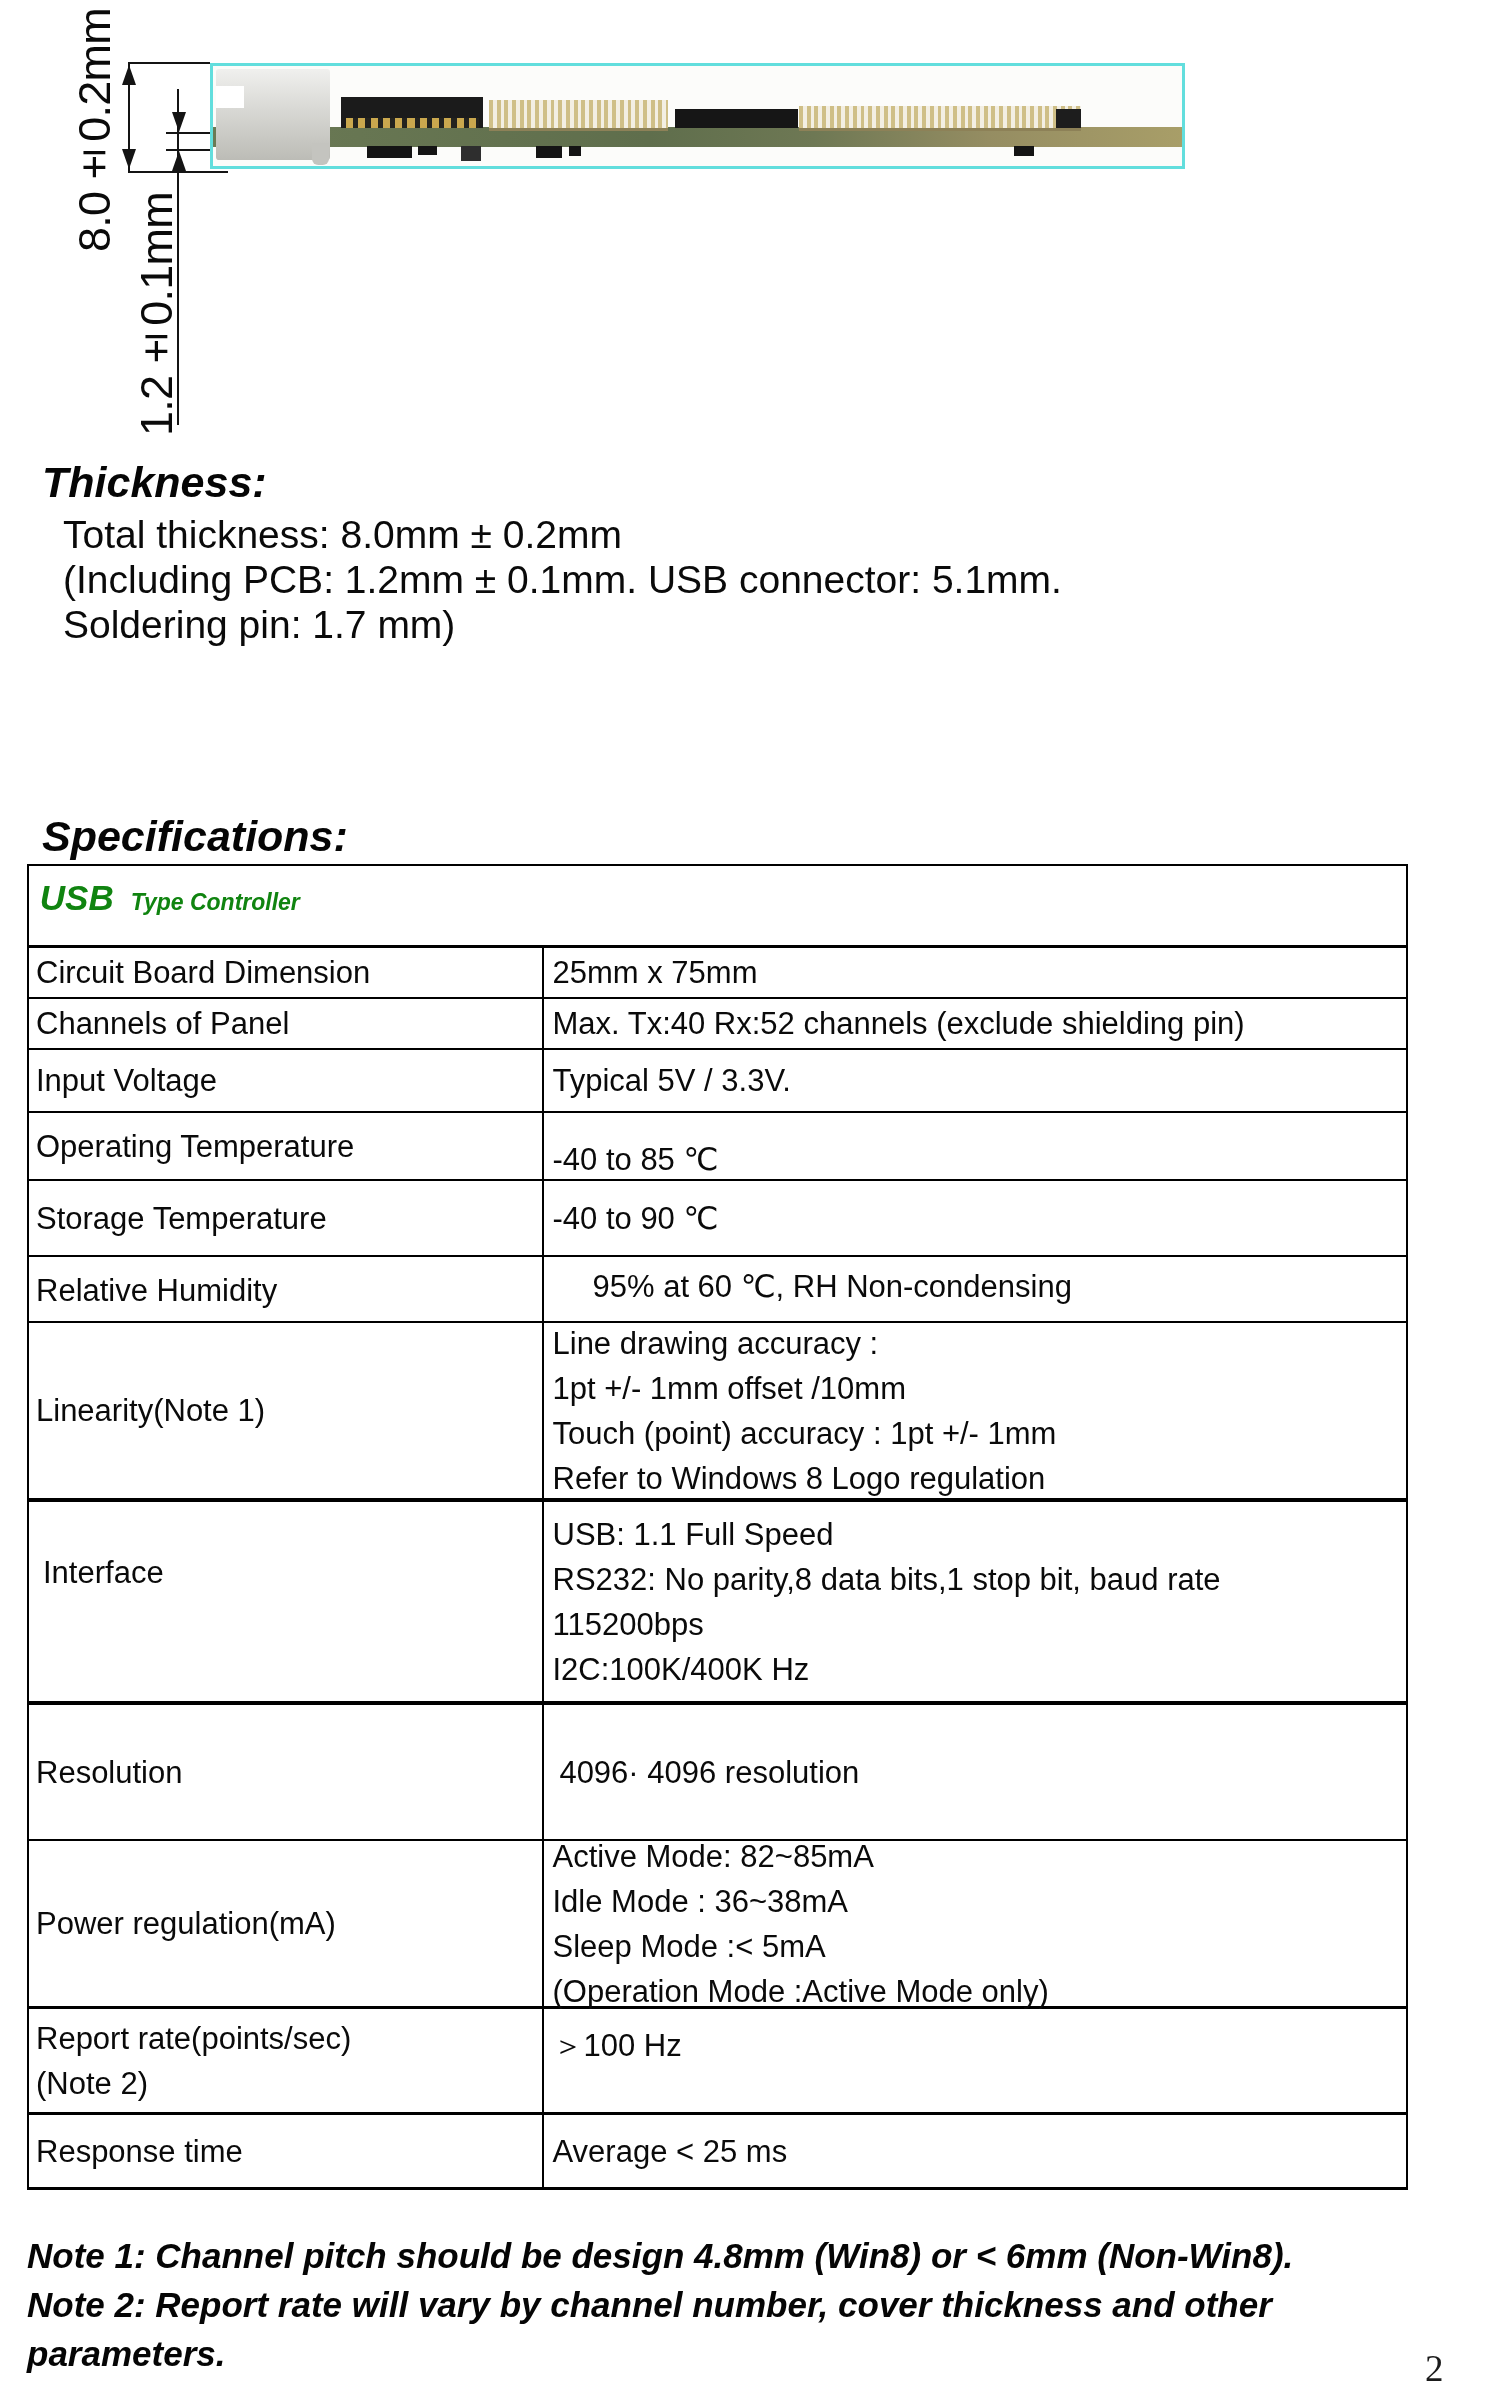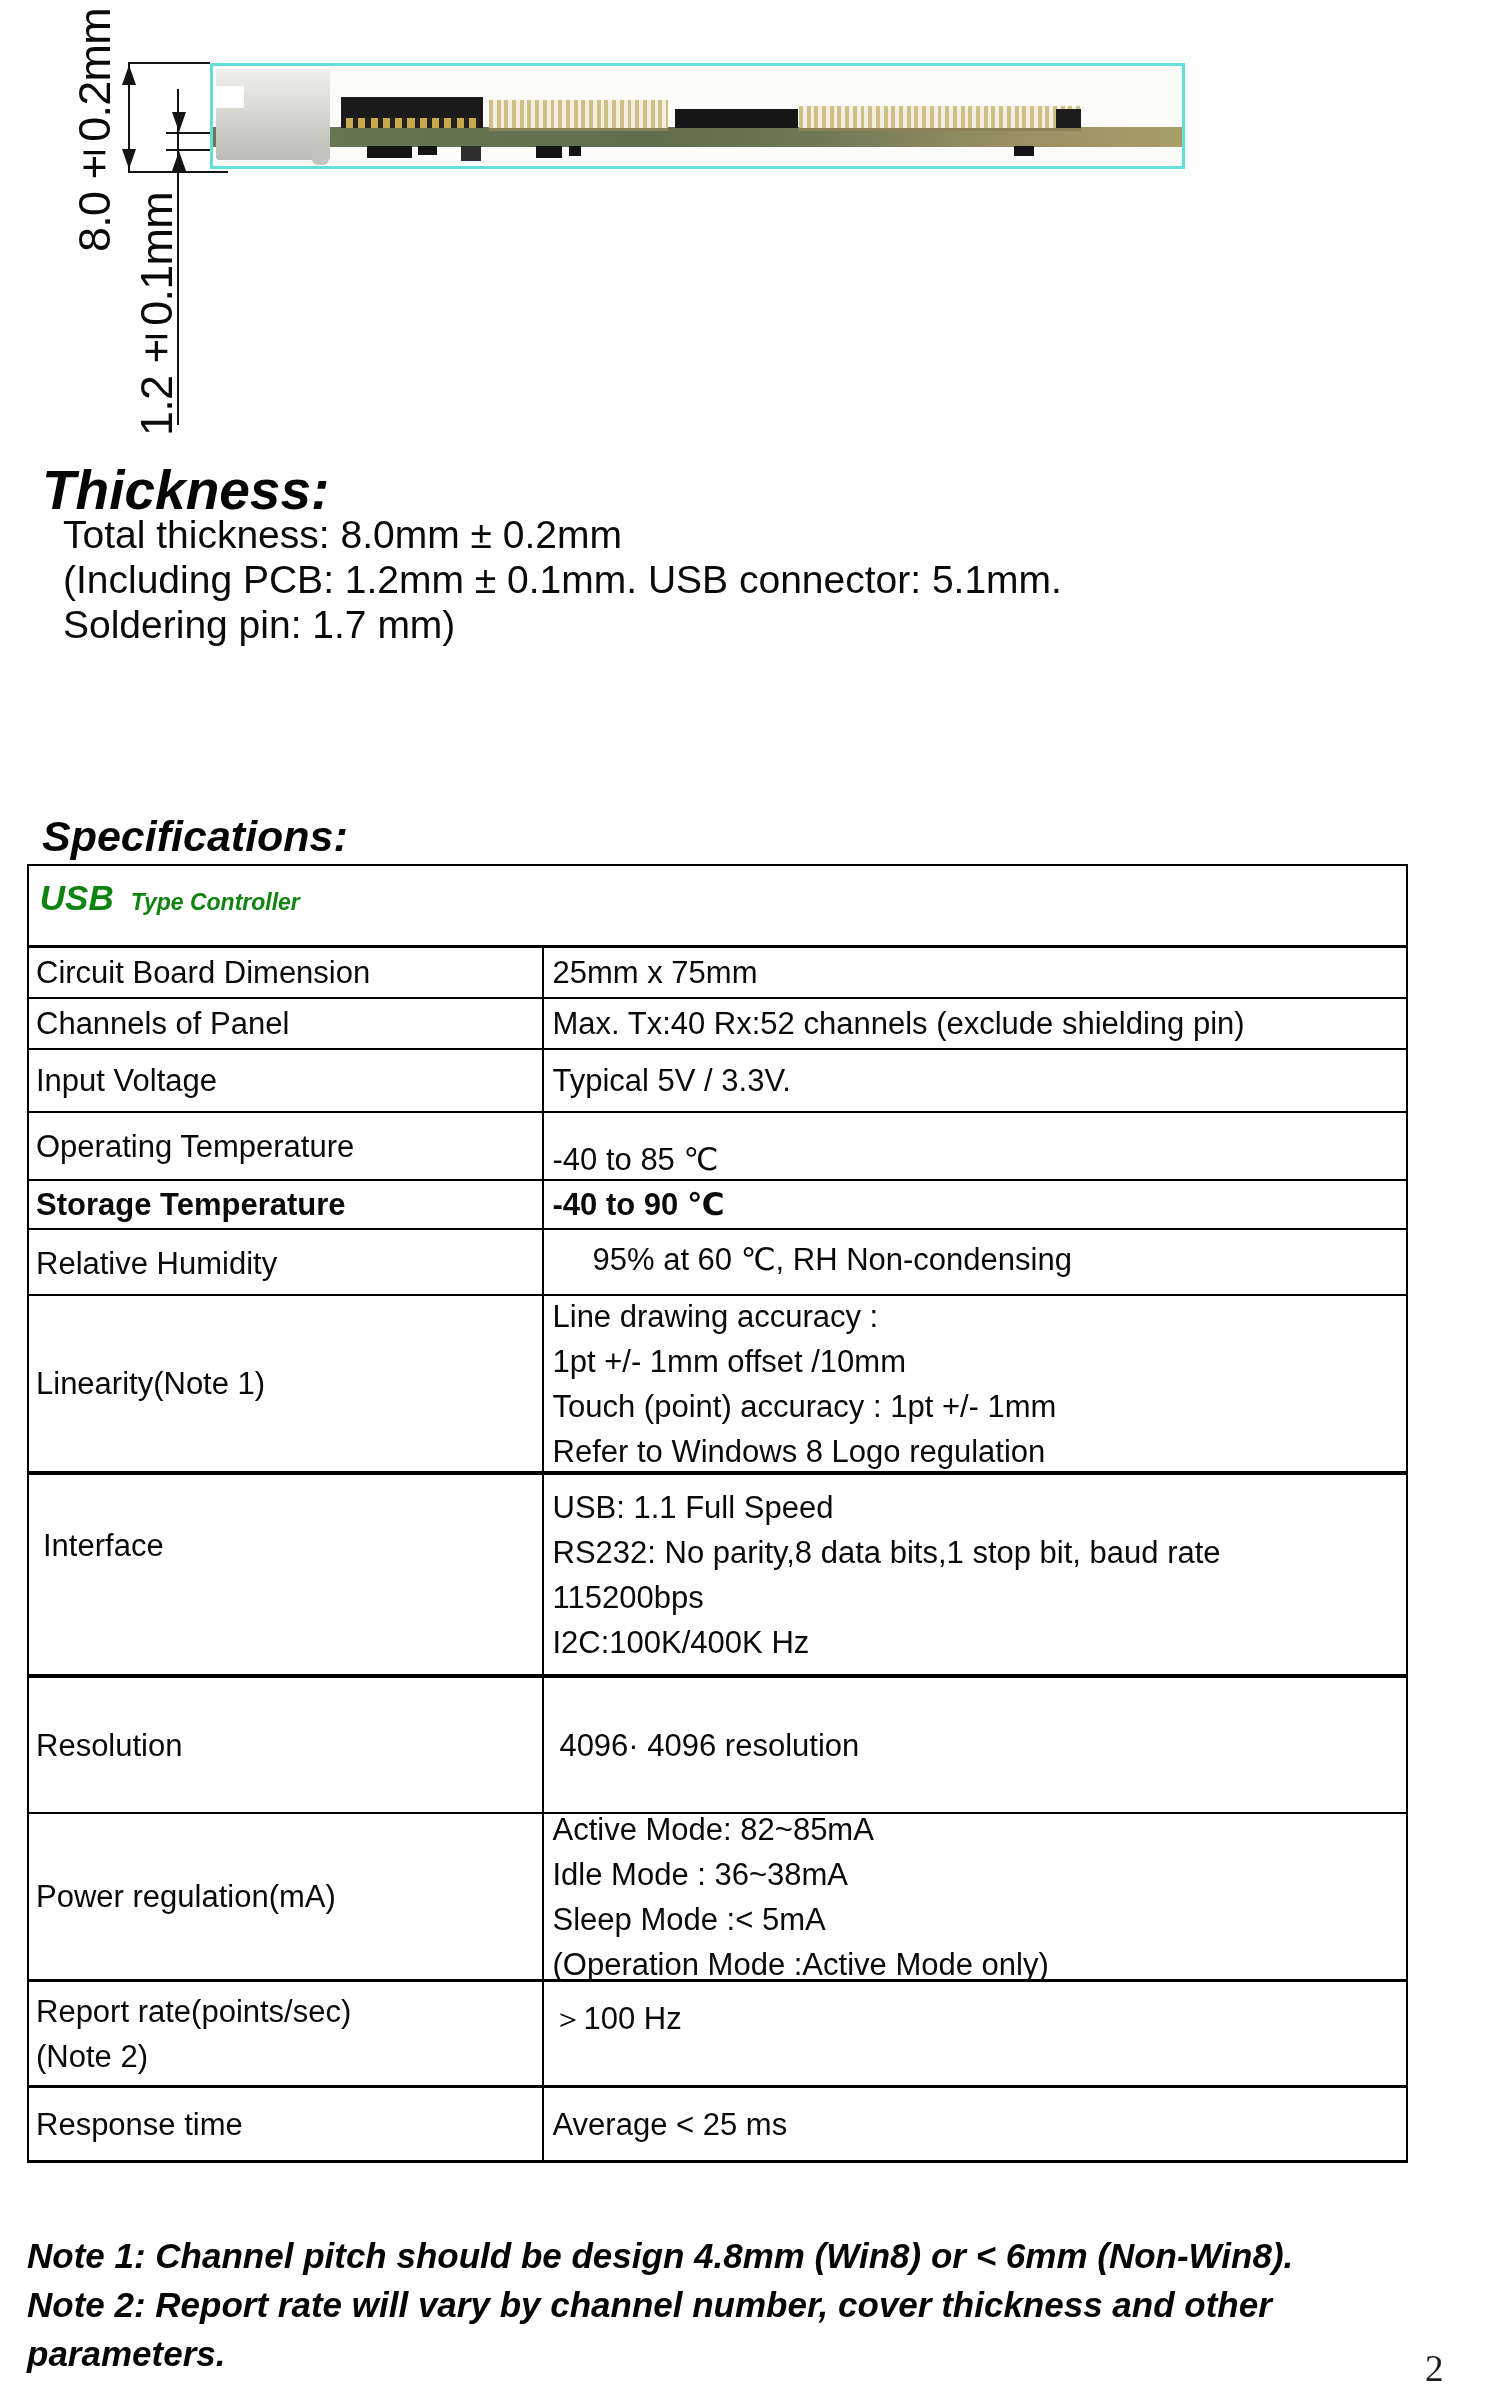--- a/index.html
+++ b/index.html
@@ -102,21 +102,21 @@
       <div class="chip2"></div>
       <div class="bit" style="left:154px;top:80px;width:45px;height:12.3px;"></div>
       <div class="bit" style="left:205px;top:80px;width:18.5px;height:9.2px;"></div>
       <div class="bit" style="left:248px;top:80px;width:20px;height:15.4px;background:#2e2e2e;"></div>
       <div class="bit" style="left:323px;top:80px;width:26px;height:12.3px;"></div>
       <div class="bit" style="left:356px;top:80px;width:12.3px;height:10px;"></div>
       <div class="bit" style="left:801px;top:80px;width:20px;height:10px;"></div>
     </div>
   </div>
 
-  <div class="h-italic" style="left:42px;top:458px;font-size:55px;">Thickness:</div>
+  <div class="h-italic" style="left:42px;top:458px;font-size:43px;">Thickness:</div>
 
   <div class="bodytext" style="left:63px;top:512px;width:1202px;">Total thickness: 8.0mm ± 0.2mm
 (Including PCB: 1.2mm ± 0.1mm. USB connector: 5.1mm.
 Soldering pin: 1.7 mm)</div>
 
   <div class="h-italic" style="left:42px;top:812px;font-size:43px;">Specifications:</div>
 
   <div class="spec-table">
 
     <div class="ttl">
@@ -137,21 +137,21 @@
     <div class="tr" style="height:63px;">
       <div class="td tl">Input Voltage</div>
       <div class="td tv">Typical 5V / 3.3V.</div>
     </div>
 
     <div class="tr" style="height:68px;">
       <div class="td tl">Operating Temperature</div>
       <div class="td tv nudge-up" style="padding-top:7.7px;margin-top:16px;">-40 to 85 ℃</div>
     </div>
 
-    <div class="tr" style="height:49px;font-weight:bold;">
+    <div class="tr" style="height:76px;">
       <div class="td tl">Storage Temperature</div>
       <div class="td tv">-40 to 90 ℃</div>
     </div>
 
     <div class="tr" style="height:66px;">
       <div class="td tl nudge-up">Relative Humidity</div>
       <div class="td tv nudge-down">95% at 60 ℃, RH Non-condensing</div>
     </div>
 
     <div class="tr bb6" style="height:179px;">

